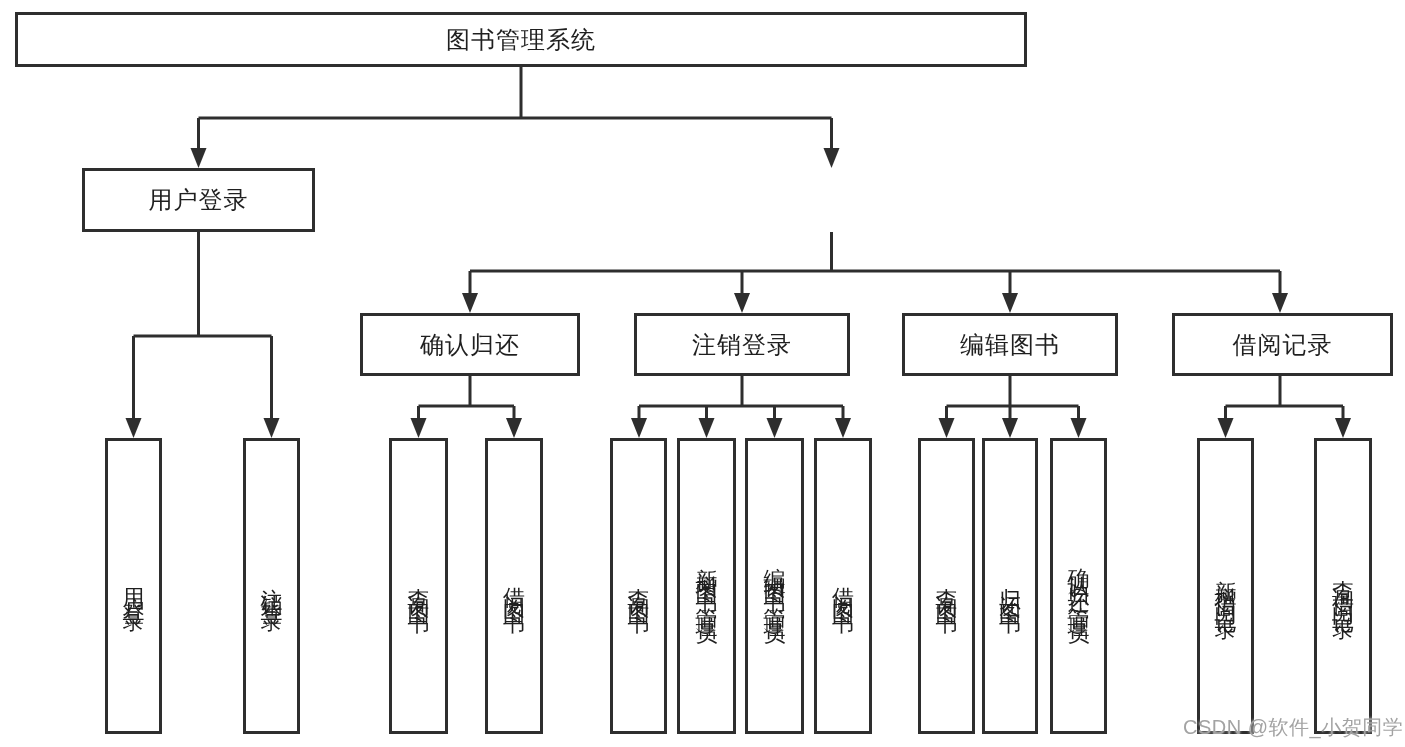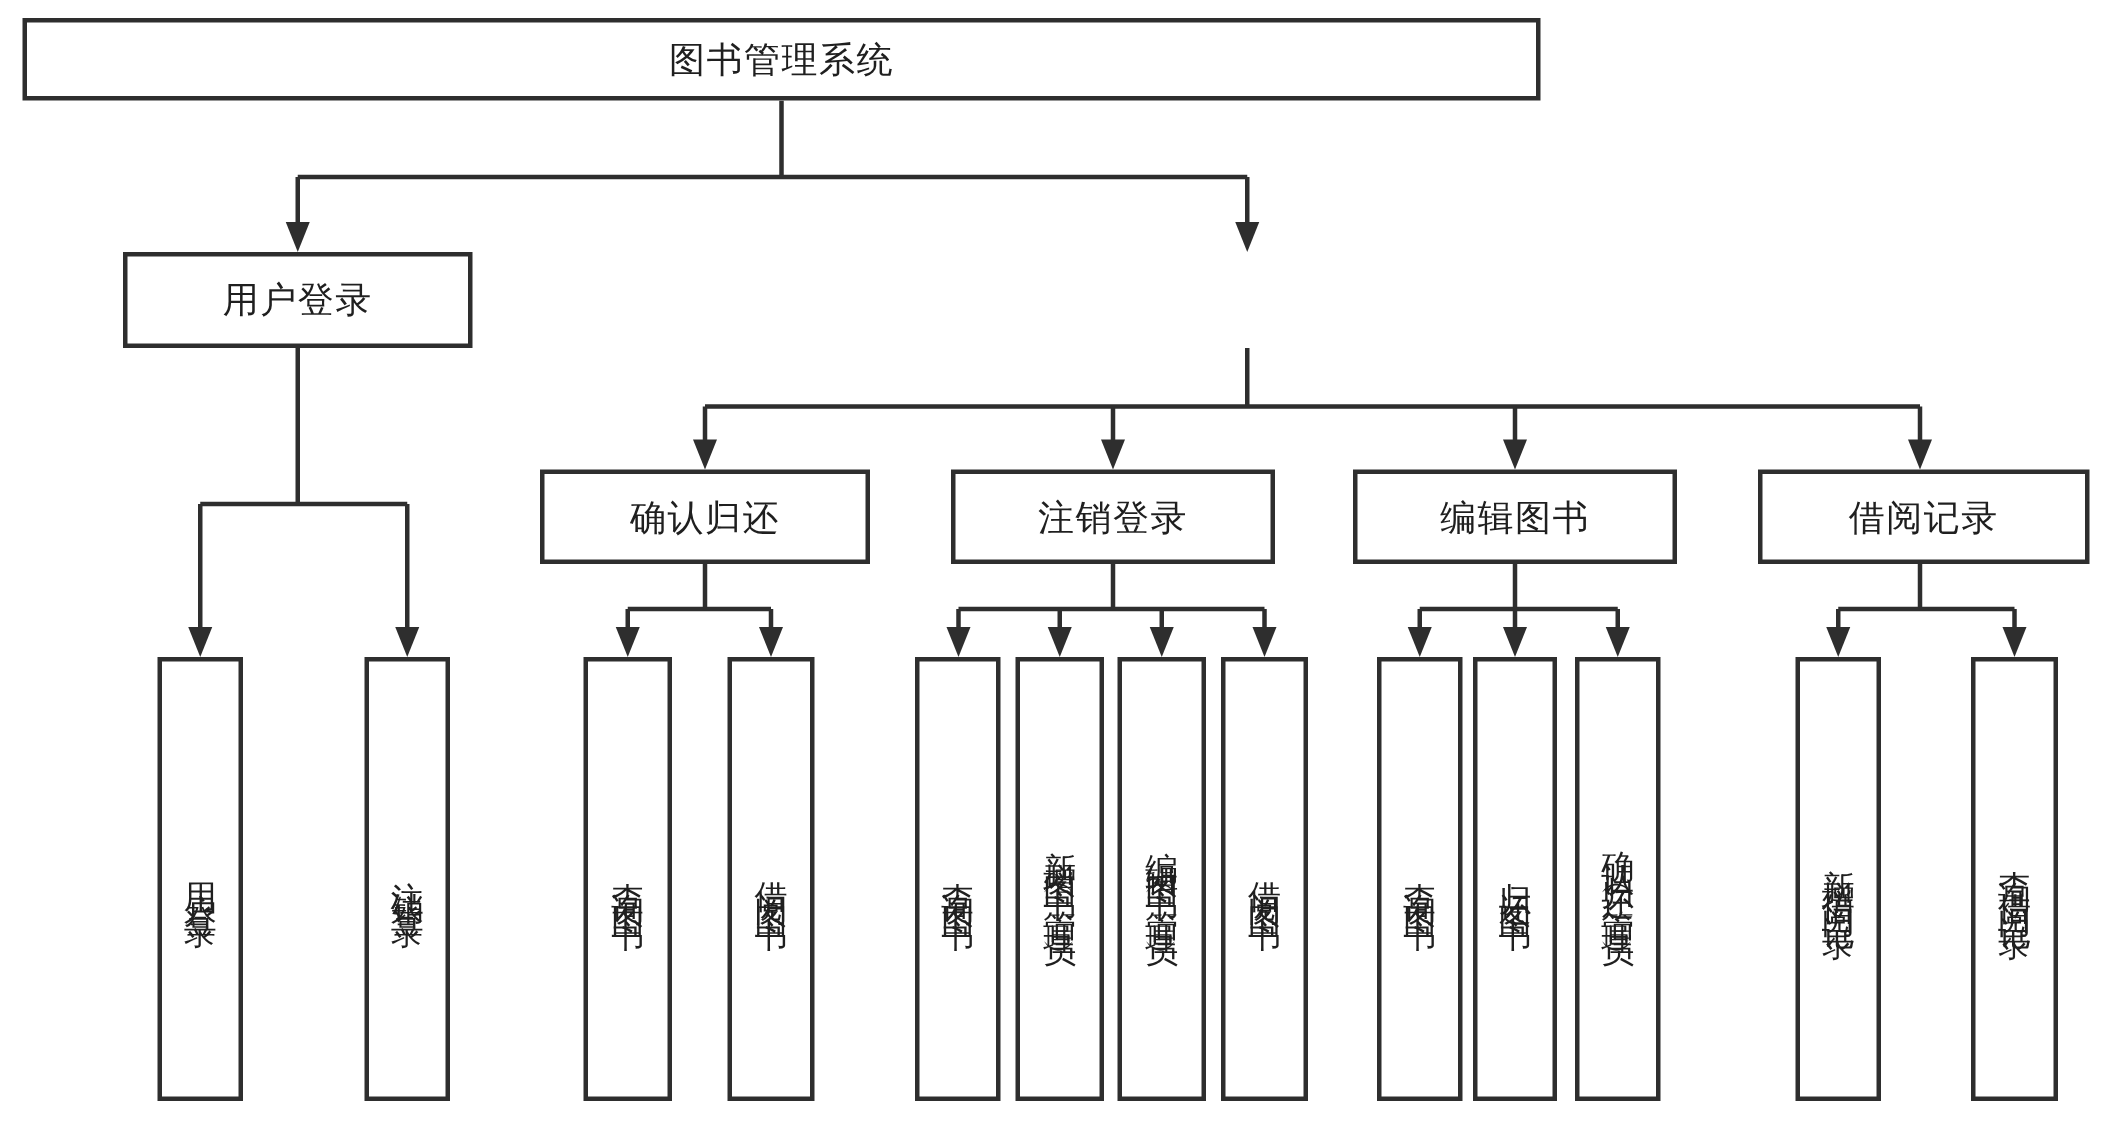--- a/index.html
+++ b/index.html
@@ -133,14 +133,15 @@
   <div class="node v" style="left:1050px;top:438px;width:57px;height:296px">
     <span class="lbl">确认归还（管理员）</span>
   </div>
   <div class="node v" style="left:1197px;top:438px;width:57px;height:296px">
     <span class="lbl">新增借阅记录</span>
   </div>
   <div class="node v" style="left:1314px;top:438px;width:58px;height:296px">
     <span class="lbl">查询借阅记录</span>
   </div>
 
+  <div class="watermark">CSDN @软件_小贺同学</div>
 
 </div>
 
 </body></html>

